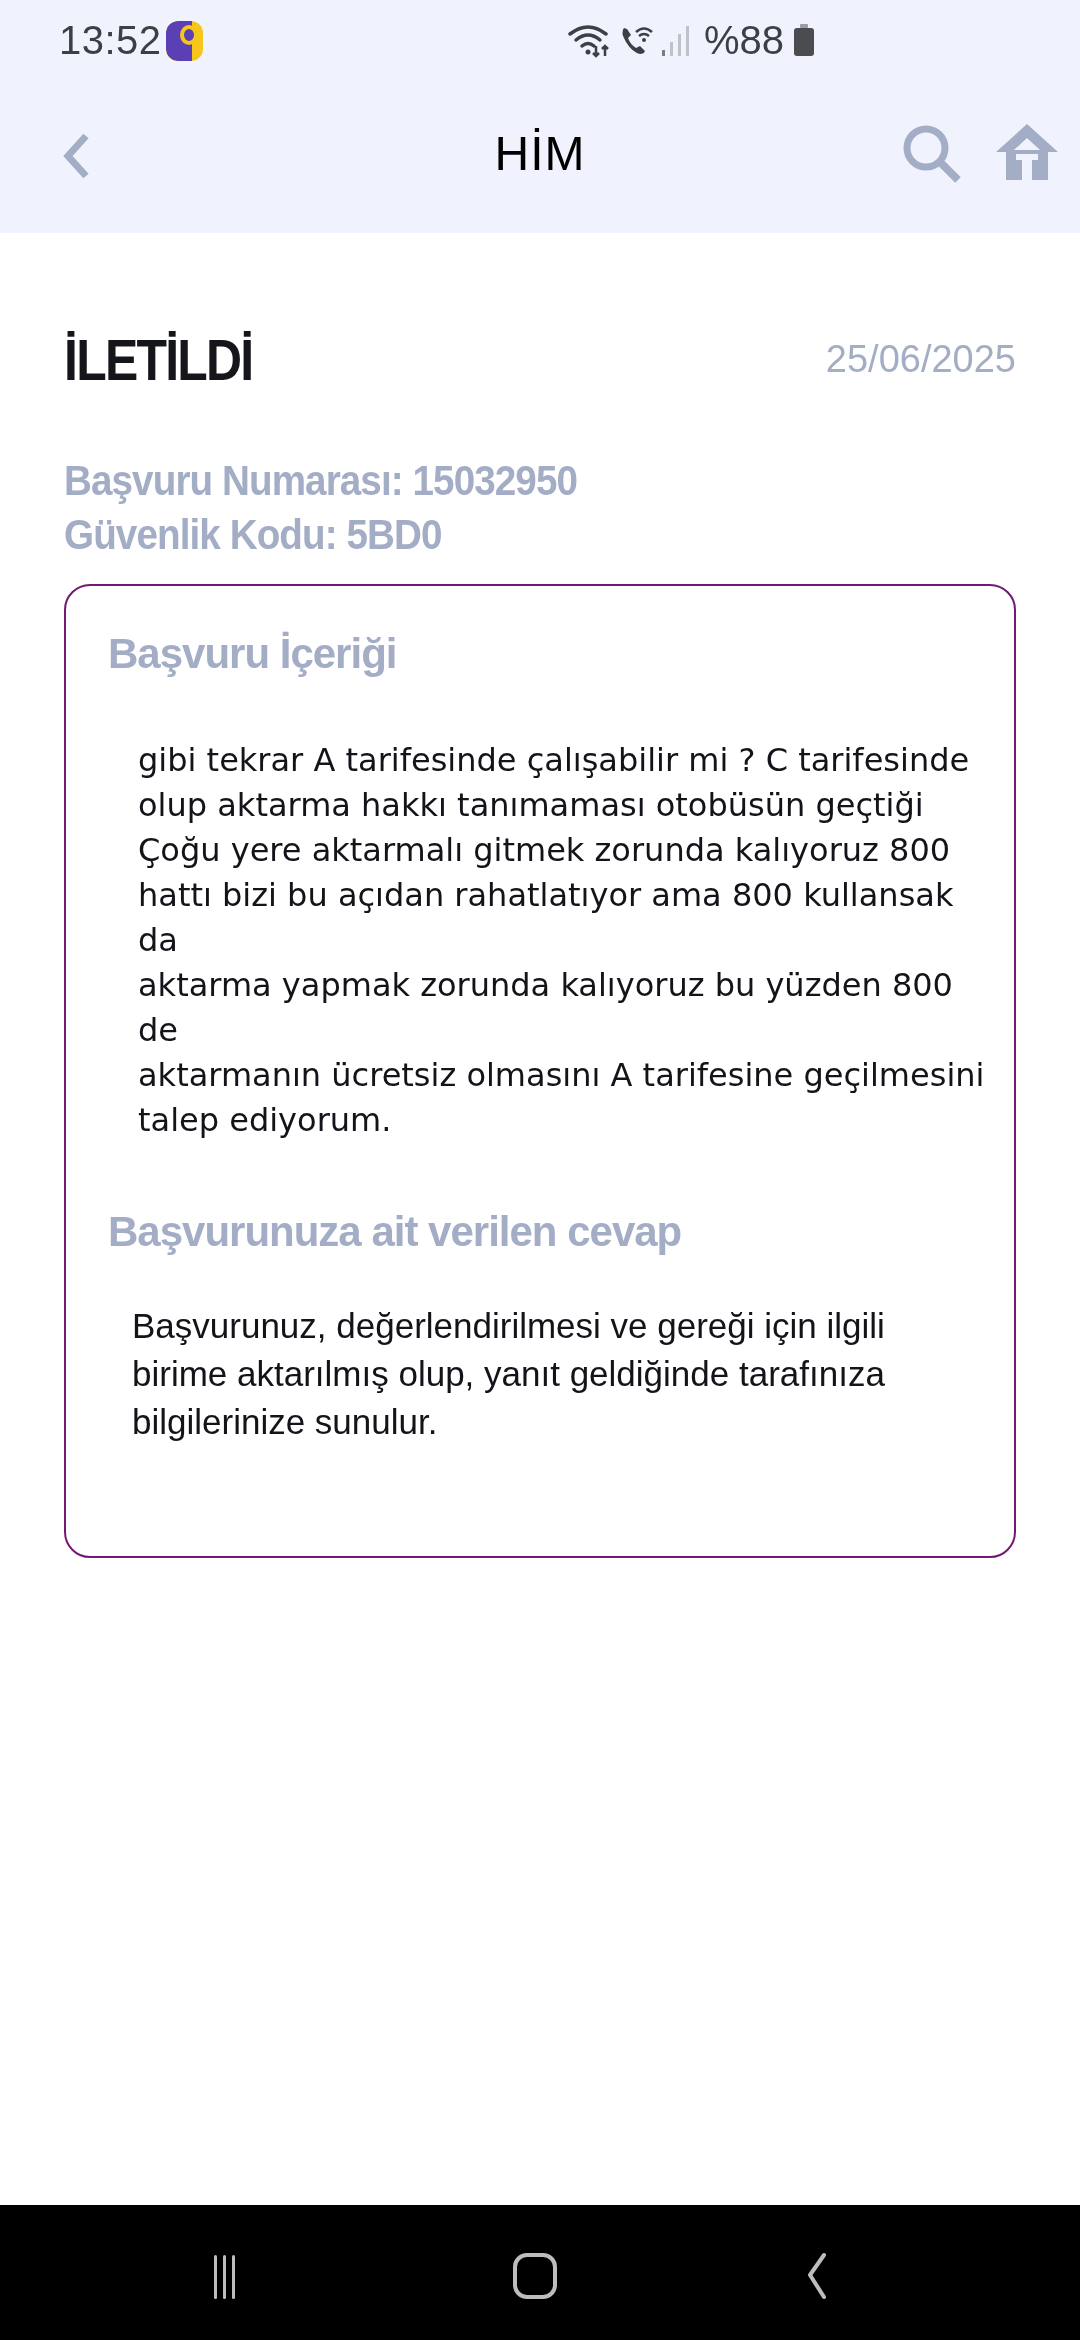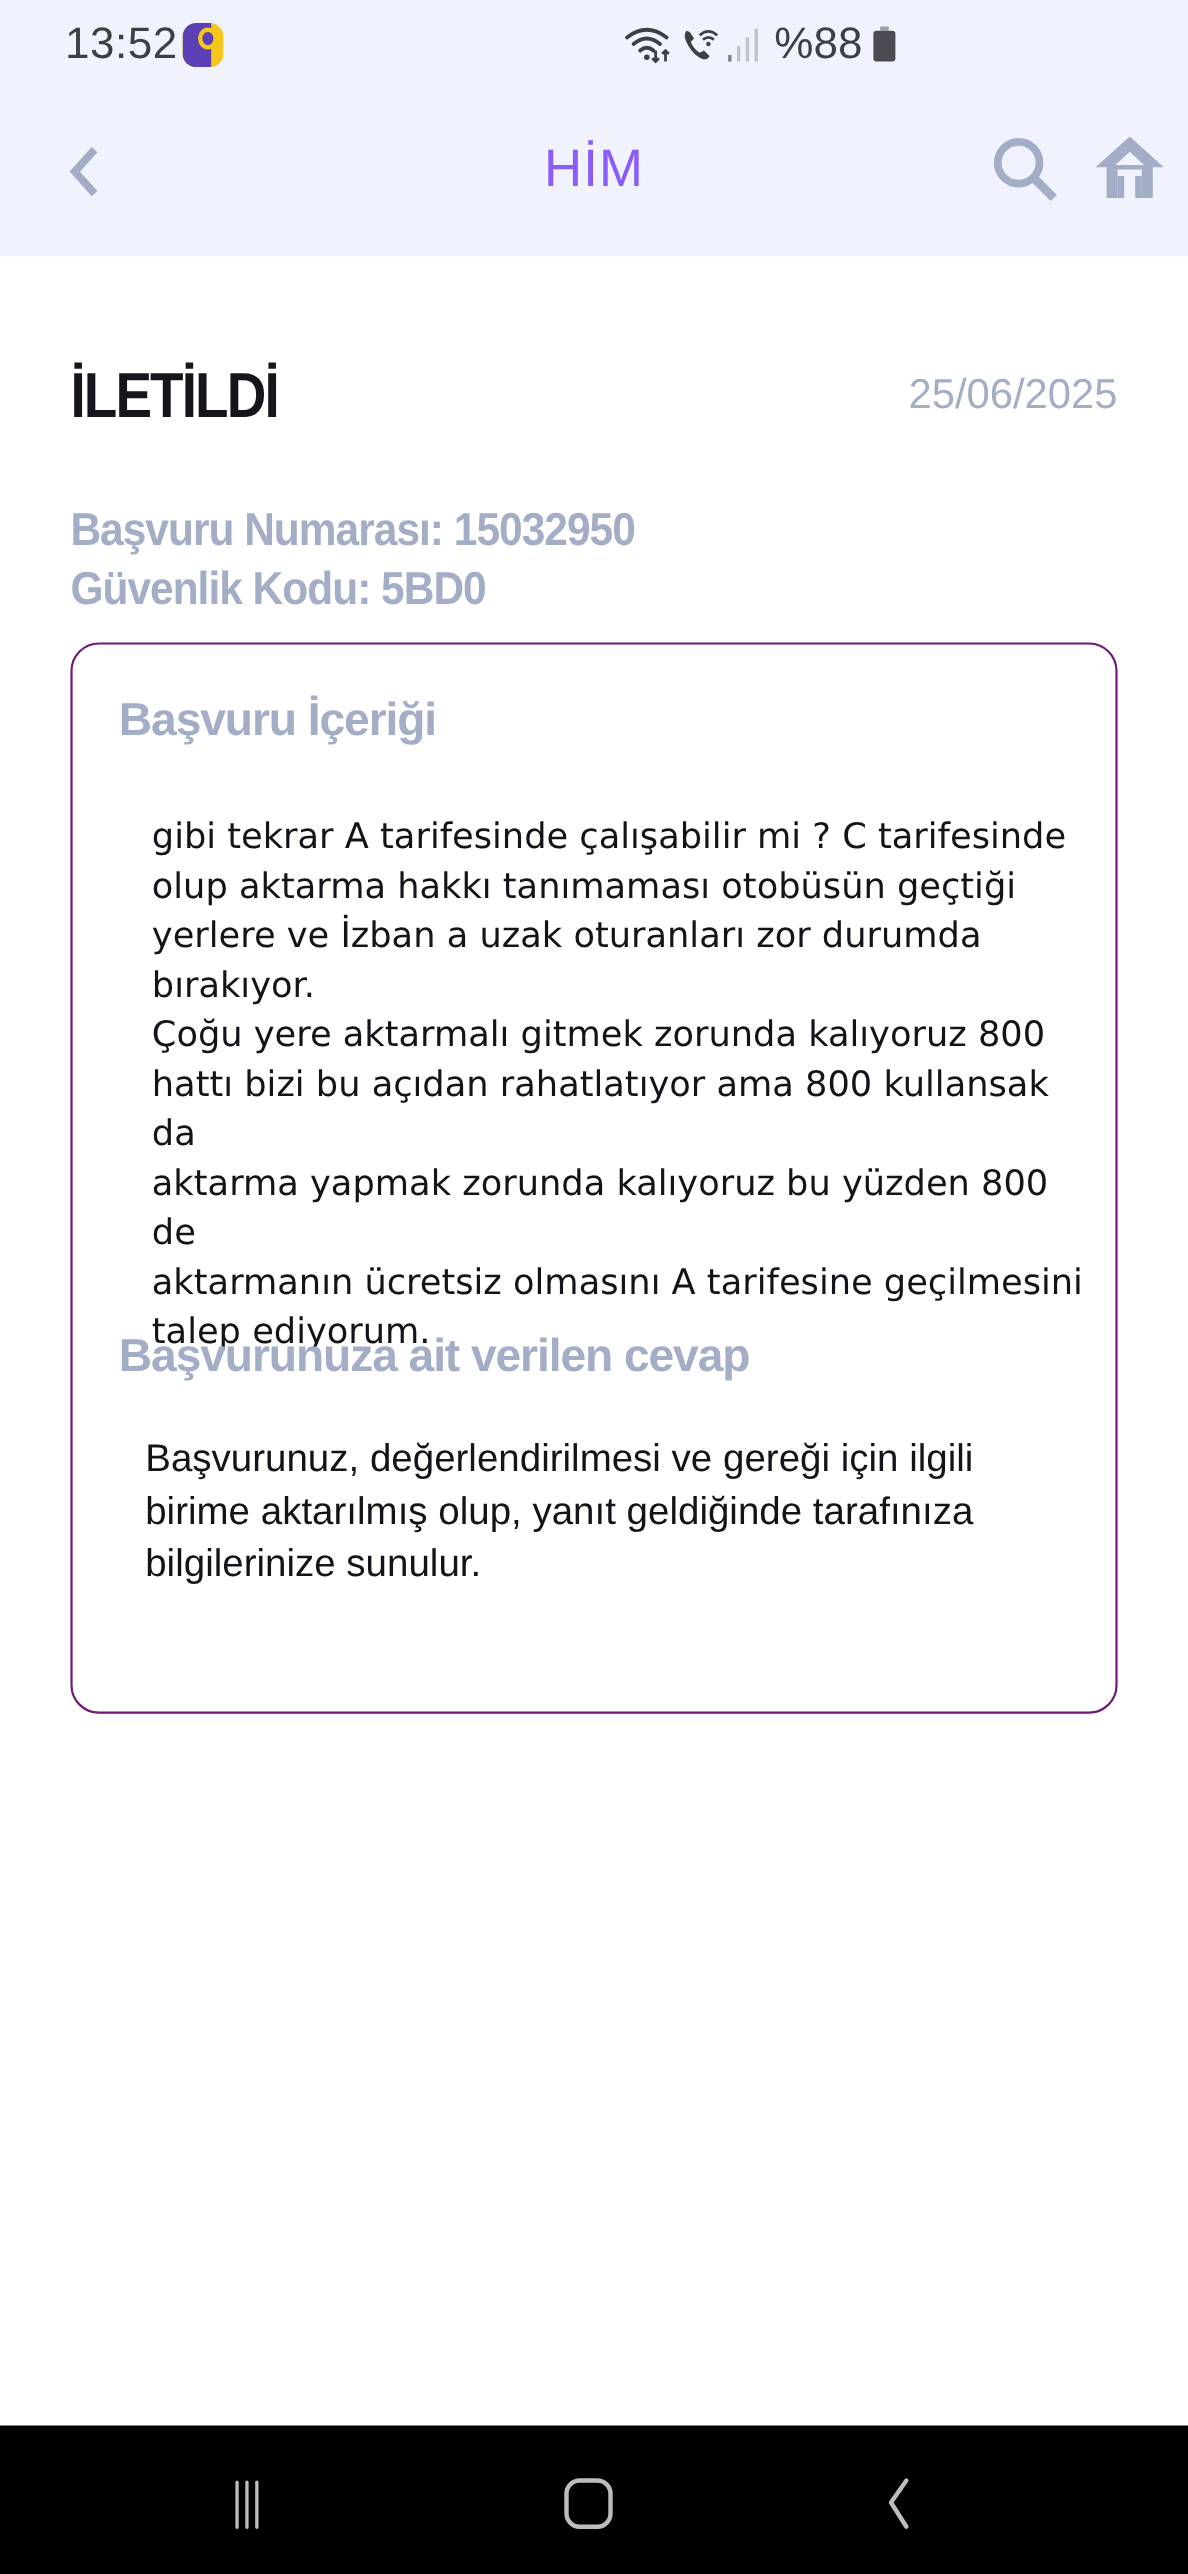--- a/index.html
+++ b/index.html
@@ -16,21 +16,21 @@
   .status-app-icon .dot { position: absolute; left: 14px; top: 4px; width: 18px; height: 20px; border-radius: 50%; background: #5a3fb5; border: 4px solid #f5c71a; }
   .status-right { position: absolute; right: 58px; top: 18px; height: 44px; display: flex; align-items: center; gap: 6px; }
   .status-battery-text { font-size: 40px; color: #3c3f44; margin-left: 8px; }
   .battery { width: 20px; height: 32px; position: relative; margin-left: 4px; }
   .battery .cap { position: absolute; left: 6px; top: 0; width: 8px; height: 4px; background: #9a9da2; border-radius: 1px; }
   .battery .body { position: absolute; left: 0; top: 4px; width: 20px; height: 28px; background: #4a4c50; border-radius: 3px; }
 
   
   .app-header { position: absolute; left: 0; top: 100px; width: 1080px; height: 110px; }
   .back-btn { position: absolute; left: 56px; top: 28px; width: 46px; height: 56px; }
-  .title { position: absolute; left: 0; right: 0; top: 26px; text-align: center; font-size: 48px; font-weight: 400; color: #8b5cf6; letter-spacing: 1px; }
+  .title { position: absolute; left: 0; right: 0; top: 26px; text-align: center; font-size: 48px; font-weight: 400; color: #000000; letter-spacing: 1px; }
   .search-btn { position: absolute; left: 900px; top: 22px; width: 64px; height: 64px; }
   .home-btn { position: absolute; left: 992px; top: 22px; width: 70px; height: 64px; }
 
   
   .status-heading { position: absolute; left: 64px; top: 326px; font-size: 58px; font-weight: 700; color: #14161c; letter-spacing: -2px; transform: scaleX(0.86); transform-origin: left top; }
   .date { position: absolute; right: 64px; top: 338px; font-size: 38px; color: #a3adc3; text-align: center; }
   .meta { position: absolute; left: 64px; top: 454px; font-size: 42px; font-weight: 700; color: #a3adc6; letter-spacing: -1px; line-height: 54px; }
   .meta div { transform: scaleX(0.92); transform-origin: left center; }
 
   .card { position: absolute; left: 64px; top: 584px; width: 952px; height: 974px; border: 2px solid #701a75; border-radius: 26px; background: #fff; }
@@ -118,21 +118,20 @@
 <div class="meta">
   <div>Başvuru Numarası: 15032950</div>
   <div>Güvenlik Kodu: 5BD0</div>
 </div>
 
 <div class="card">
   <div class="section-title s1">Başvuru İçeriği</div>
   <div class="section-body b1">
     <div>gibi tekrar A tarifesinde çalışabilir mi ? C tarifesinde</div>
     <div>olup aktarma hakkı tanımaması otobüsün geçtiği</div>
-    <div>yerlere ve İzban a uzak oturanları zor durumda bırakıyor.</div>
     <div>Çoğu yere aktarmalı gitmek zorunda kalıyoruz  800</div>
     <div>hattı bizi bu açıdan rahatlatıyor ama 800 kullansak da</div>
     <div>aktarma yapmak zorunda kalıyoruz bu yüzden 800 de</div>
     <div>aktarmanın ücretsiz olmasını  A tarifesine geçilmesini</div>
     <div>talep ediyorum.</div>
   </div>
 
   <div class="section-title s2">Başvurunuza ait verilen cevap</div>
   <div class="section-body b2">
     <div>Başvurunuz, değerlendirilmesi ve gereği için ilgili</div>

